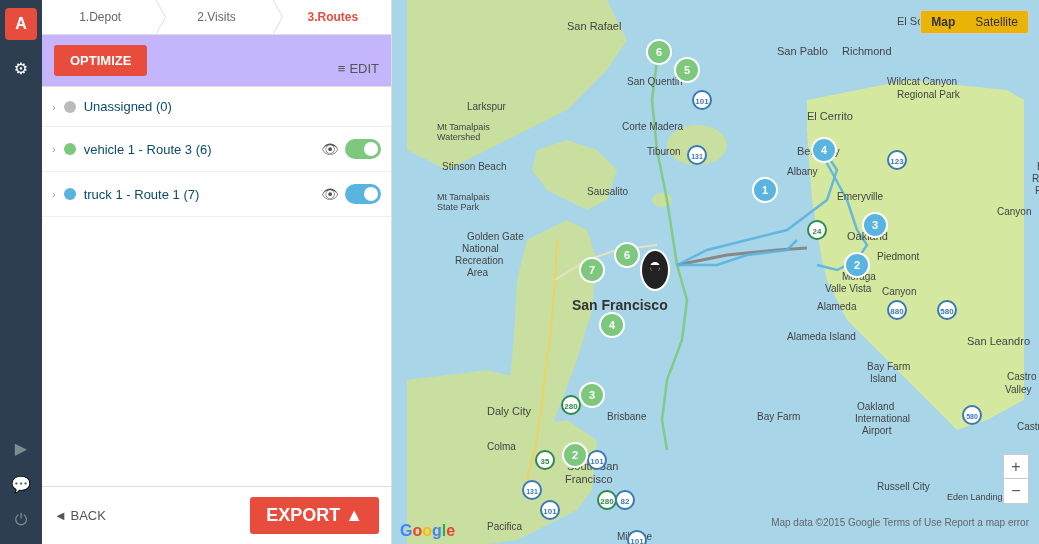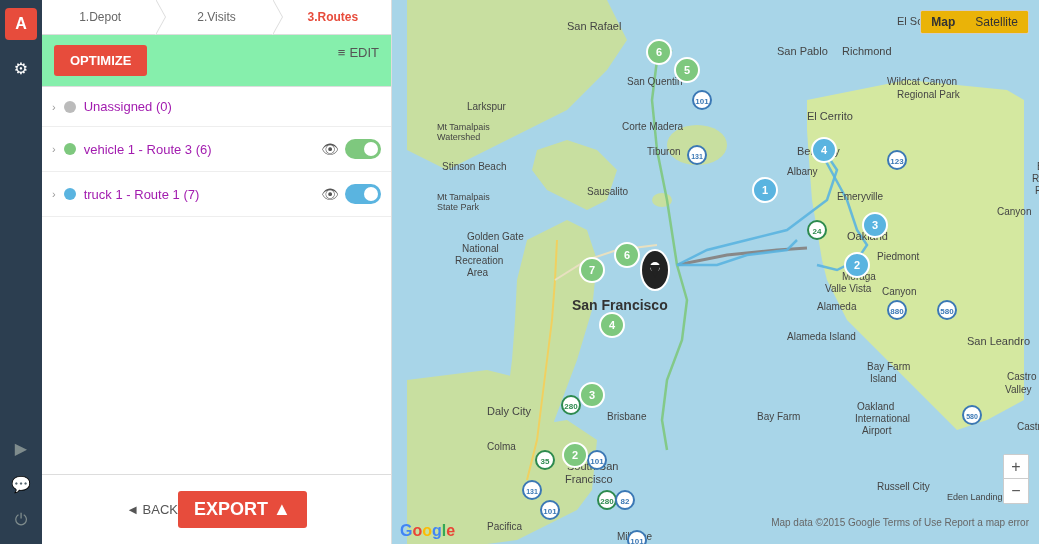--- a/index.html
+++ b/index.html
@@ -93,23 +93,23 @@
       border-left: 10px solid white;
       z-index: 3;
     }
     .step.active::before {
       border-left-color: white;
     }
 
     
     .toolbar {
       display: flex;
-      align-items: flex-start;
+      align-items: flex-end;
       padding: 10px 12px;
-      background: #86efac;
+      background: #c4b5fd;
       border-bottom: 1px solid #ddd;
       gap: 27px;
     }
     .btn-optimize {
       background: #e74c3c;
       color: white;
       border: none;
       padding: 8px 16px;
       font-size: 13px;
       font-weight: bold;
@@ -146,21 +146,21 @@
       cursor: pointer;
     }
     .route-dot {
       width: 12px; height: 12px;
       border-radius: 50%;
       flex-shrink: 0;
     }
     .route-dot.unassigned { background: #bbb; }
     .route-dot.green { background: #7ec87e; }
     .route-dot.blue { background: #5ab4e0; }
-    .route-label { flex: 1; color: #a21caf; }
+    .route-label { flex: 1; color: #0c4a6e; }
     .route-controls {
       display: flex; align-items: center; gap: 6px;
     }
     .eye-icon { color: #555; font-size: 14px; cursor: pointer; }
     .toggle {
       width: 36px; height: 20px;
       border-radius: 10px;
       background: #5ab4e0;
       position: relative;
       cursor: pointer;
@@ -171,23 +171,23 @@
       position: absolute;
       right: 3px; top: 3px;
       width: 14px; height: 14px;
       border-radius: 50%;
       background: white;
     }
 
     
     .panel-footer {
       display: flex;
-      justify-content: center;
+      justify-content: space-between;
       align-items: center;
-      padding: 16px 12px;
+      padding: 10px 12px;
       background: white;
       border-top: 1px solid #ddd;
     }
     .btn-back {
       background: none;
       border: none;
       color: #555;
       font-size: 13px;
       cursor: pointer;
     }

